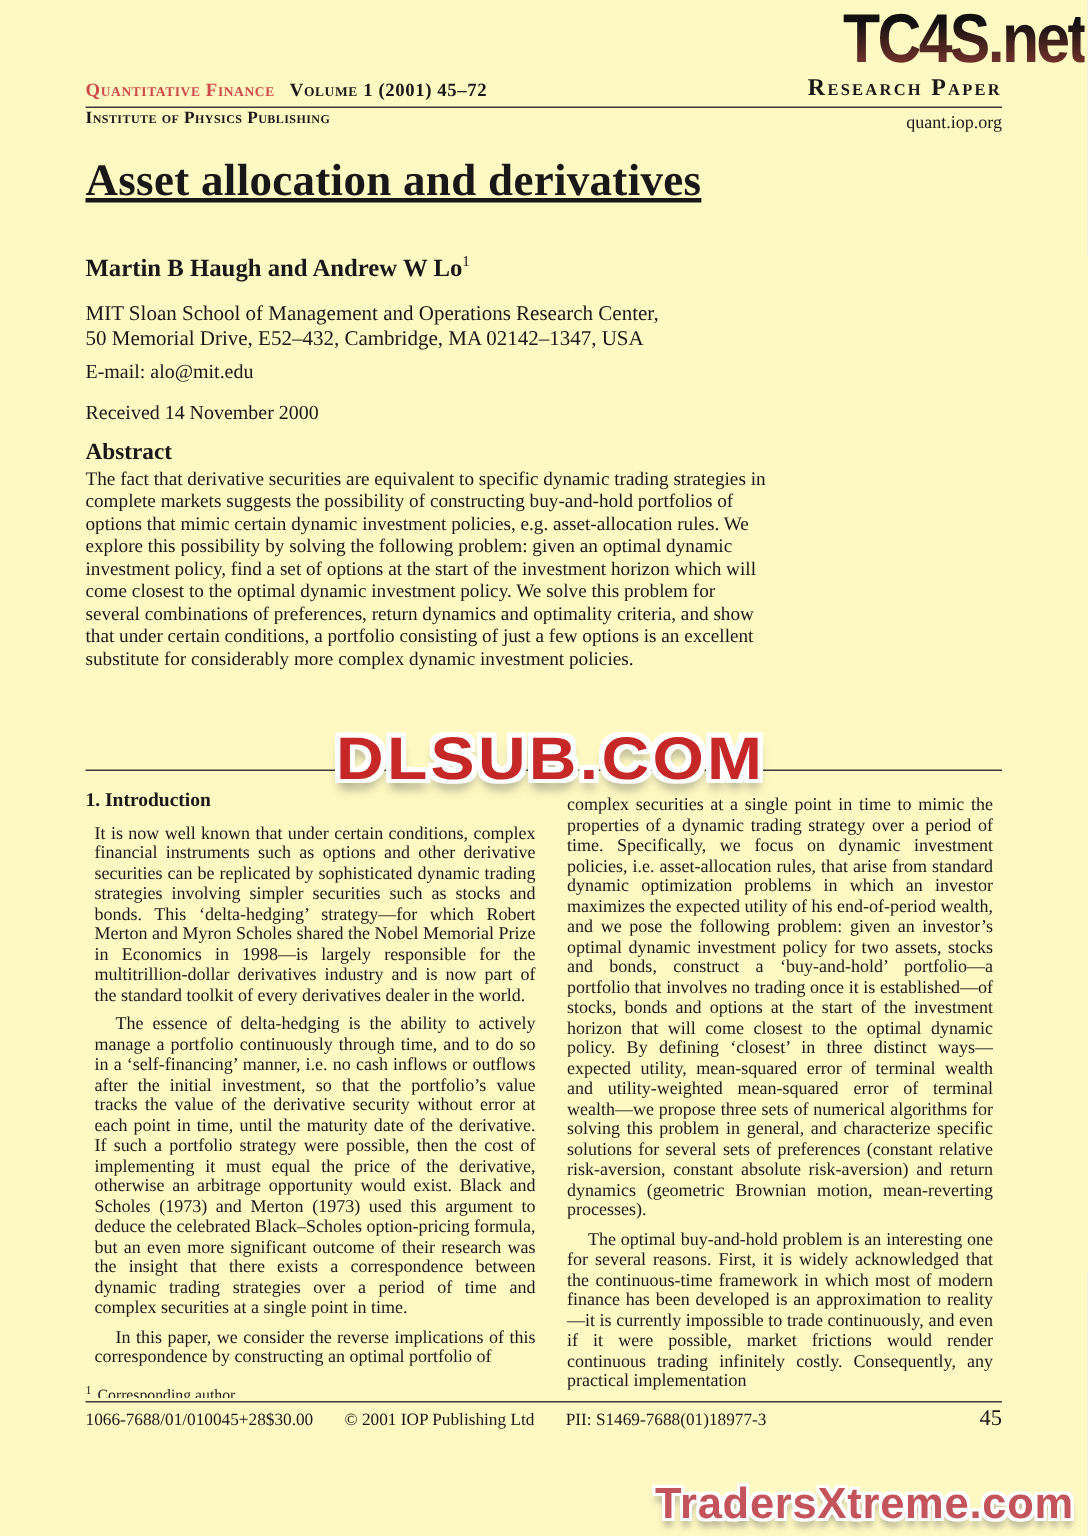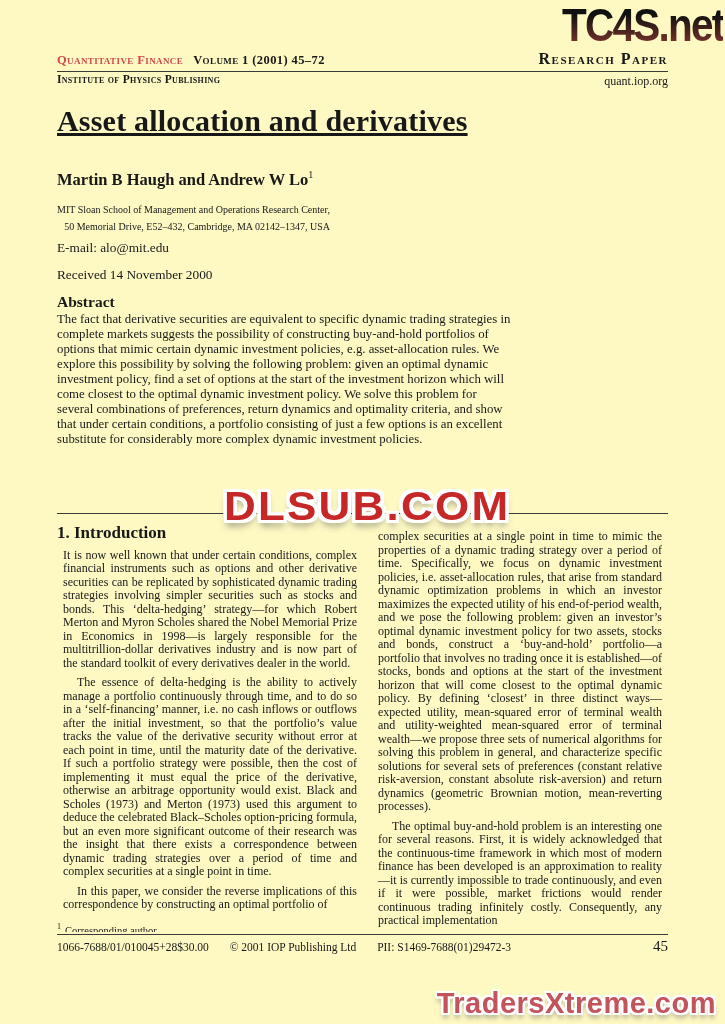--- a/index.html
+++ b/index.html
@@ -31,34 +31,34 @@
   .publisher{position:absolute;left:57px;top:73px;font-size:11.5px;font-weight:600;
              font-variant:small-caps;letter-spacing:.3px;}
   .paper-type{position:absolute;right:57px;top:50px;font-size:16px;font-weight:700;
               font-variant:small-caps;letter-spacing:1.5px;}
   .journal-url{position:absolute;right:57px;top:74px;font-size:12px;}
 
   
   .title{position:absolute;left:57px;top:104px;font-size:30px;font-weight:700;letter-spacing:.2px;text-decoration:underline;}
   .authors{position:absolute;left:57px;top:169px;font-size:16.5px;font-weight:700;}
   .authors sup{font-size:10px;font-weight:400;}
-  .affil{position:absolute;left:57px;top:201px;font-size:10px;line-height:17px;text-align:right;}
+  .affil{position:absolute;left:57px;top:201px;font-size:14px;line-height:17px;}
   .email{position:absolute;left:57px;top:240px;font-size:13.3px;}
   .received{position:absolute;left:57px;top:267px;font-size:13.3px;}
   .abs-head{position:absolute;left:57px;top:293px;font-size:15.5px;font-weight:700;}
   .abs-body{position:absolute;left:57px;top:312px;width:458px;font-size:12.8px;line-height:15px;
             text-align:left;}
 
   
   .mid-rule{position:absolute;left:57px;top:513px;width:611px;height:1px;background:#3a3a3a;}
   .cols{position:absolute;left:57px;top:524px;width:611px;height:408px;overflow:hidden;}
   .col{position:absolute;top:0;font-size:12px;line-height:13.5px;text-align:justify;}
   .col-left{left:0;width:306px;}
   .col-right{left:315px;width:296px;}
-  .sec-head{font-size:17px;font-weight:700;margin:2px 0 9px 0;}
+  .sec-head{font-size:13px;font-weight:700;margin:2px 0 9px 0;}
   .col p{margin:6px;text-indent:14px;}
   .col p.noindent{text-indent:0;}
   .footnote{margin-top:8px;font-size:10.5px;}
   .footnote sup{font-size:8px;margin-right:4px;}
 
   
   .ftr-rule{position:absolute;left:57px;top:934px;width:611px;height:1px;background:#3a3a3a;}
   .ftr{position:absolute;left:57px;top:941px;width:611px;font-size:11.5px;white-space:nowrap;}
   .ftr .seg{margin-right:18px;}
   .page-num{position:absolute;right:57px;top:938px;font-size:15px;}
@@ -107,17 +107,17 @@
     <div class="col col-right">
       <p class="noindent">complex securities at a single point in time to mimic the properties of a dynamic trading strategy over a period of time. Specifically, we focus on dynamic investment policies, i.e. asset-allocation rules, that arise from standard dynamic optimization problems in which an investor maximizes the expected utility of his end-of-period wealth, and we pose the following problem: given an investor’s optimal dynamic investment policy for two assets, stocks and bonds, construct a ‘buy-and-hold’ portfolio—a portfolio that involves no trading once it is established—of stocks, bonds and options at the start of the investment horizon that will come closest to the optimal dynamic policy. By defining ‘closest’ in three distinct ways—expected utility, mean-squared error of terminal wealth and utility-weighted mean-squared error of terminal wealth—we propose three sets of numerical algorithms for solving this problem in general, and characterize specific solutions for several sets of preferences (constant relative risk-aversion, constant absolute risk-aversion) and return dynamics (geometric Brownian motion, mean-reverting processes).</p>
       <p>The optimal buy-and-hold problem is an interesting one for several reasons. First, it is widely acknowledged that the continuous-time framework in which most of modern finance has been developed is an approximation to reality—it is currently impossible to trade continuously, and even if it were possible, market frictions would render continuous trading infinitely costly. Consequently, any practical implementation</p>
     </div>
   </div>
 
   <div class="ftr-rule"></div>
   <div class="ftr">
     <span class="seg">1066-7688/01/010045+28$30.00</span>
     <span class="seg">© 2001 IOP Publishing Ltd</span>
-    <span class="seg">PII: S1469-7688(01)29472-3</span>
+    <span class="seg">PII: S1469-7688(01)18977-3</span>
   </div>
   <div class="page-num">45</div>
 
 </div>
 
 </body></html>

